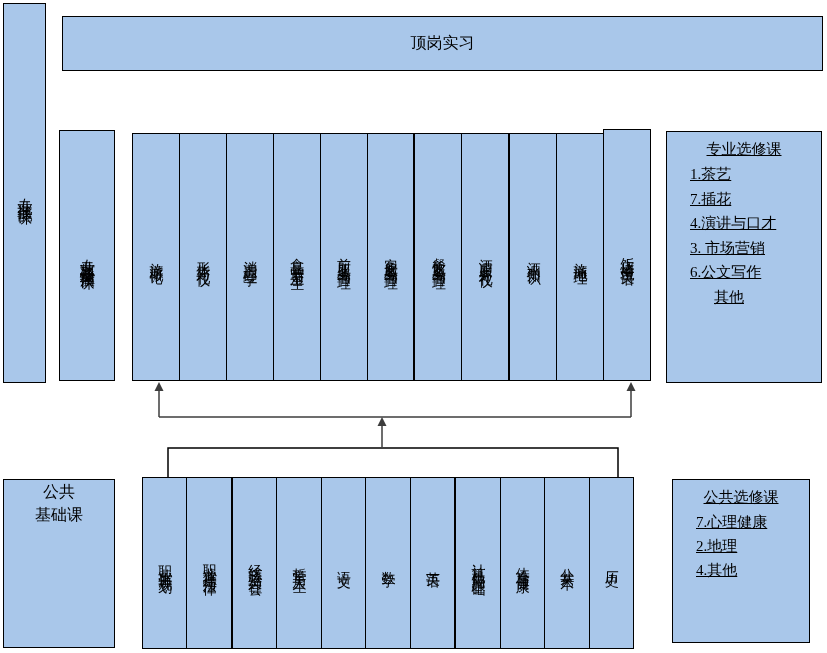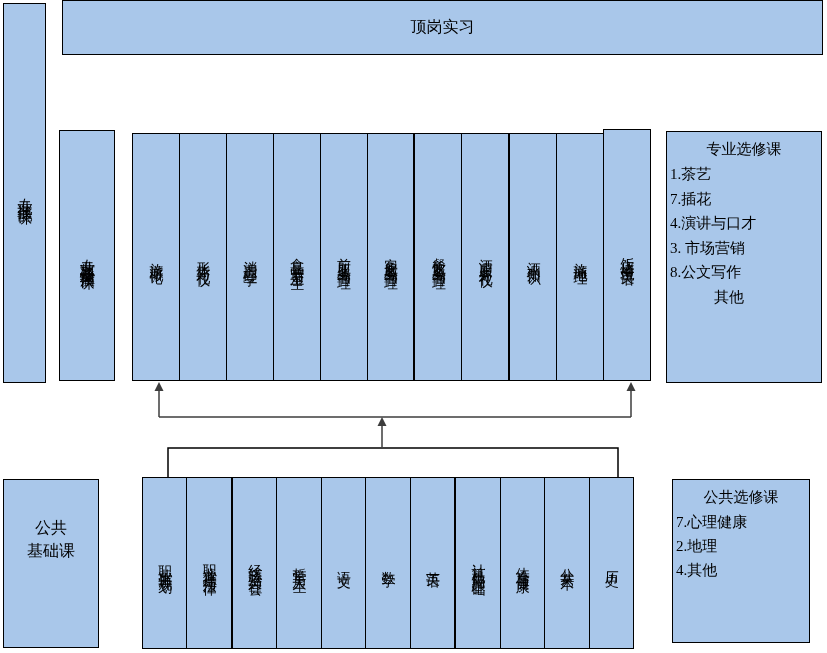--- a/index.html
+++ b/index.html
@@ -20,46 +20,46 @@
   .vtext{
     writing-mode:vertical-rl;text-orientation:upright;
     letter-spacing:3px;font-size:14px;line-height:1;
   }
   
   .bar-skill{left:3px;top:3px;width:43px;height:380px;}
   .bar-skill .vtext{font-size:15px;}
   .bar-core{left:59px;top:130px;width:56px;height:251px;}
   .bar-core .vtext{font-size:15px;letter-spacing:2px;}
   
-  .bar-top1{left:62px;top:0;width:761px;height:55px;font-size:16px;}
+  .bar-top1{left:62px;top:16px;width:761px;height:55px;font-size:16px;}
   .bar-top2{left:62px;top:73px;width:761px;height:50px;font-size:16px;}
   
   .cols{position:absolute;display:flex;align-items:flex-end;}
   .mid-cols{left:132px;top:129px;width:519px;height:252px;}
   .bot-cols{left:142px;top:477px;width:492px;height:172px;}
   .col{
     flex:1 1 0;margin-left:-1px;background:var(--box-fill);
     border:1px solid var(--box-border);box-sizing:border-box;
     display:flex;align-items:center;justify-content:center;
   }
   .col:first-child{margin-left:0;}
   .mid-cols .col{height:248px;}
   .mid-cols .col:last-child{height:252px;}
   .bot-cols .col{height:172px;}
   .col.thick{border-left-width:2px;}
   
-  .elect{padding-top:6px;}
+  .elect{padding-top:6px;text-decoration:underline;}
   .elect-title{text-align:center;font-size:15px;line-height:22px;margin-bottom:2px;}
-  .elect-item{font-size:15px;line-height:24.5px;padding-left:3px;white-space:pre;}
+  .elect-item{font-size:15px;line-height:24.5px;padding-left:23px;white-space:pre;}
   .elect-item.indent{padding-left:47px;}
   .box-pro-elect{left:666px;top:131px;width:156px;height:252px;}
   .box-pub-elect{left:672px;top:479px;width:138px;height:164px;}
   .box-pub-elect .elect-item{line-height:24px;}
   
-  .box-pub-base{left:3px;top:479px;width:96px;height:169px;text-align:center;padding-top:36px;}
+  .box-pub-base{left:3px;top:479px;width:112px;height:169px;text-align:center;}
   .box-pub-base .line{font-size:16px;line-height:23px;}
   
   .overlay{position:absolute;left:0;top:0;width:827px;height:653px;pointer-events:none;}
 </style>
 </head>
 <body>
 
 <div class="canvas">
 
   <div class="box bar-skill center">
@@ -109,21 +109,21 @@
         <span class="vtext">饭店情境英语</span>
       </div>
   </div>
 
   <div class="box box-pro-elect elect">
     <div class="elect-title">专业选修课</div>
     <div class="elect-item">1.茶艺</div>
     <div class="elect-item">7.插花</div>
     <div class="elect-item">4.演讲与口才</div>
     <div class="elect-item">3. 市场营销</div>
-    <div class="elect-item">8.公文写作</div>
+    <div class="elect-item">6.公文写作</div>
     <div class="elect-item indent">其他</div>
   </div>
 
   <div class="box box-pub-base">
     <div class="line">公共</div>
     <div class="line">基础课</div>
   </div>
 
   <div class="cols bot-cols">
     <div class="col">

